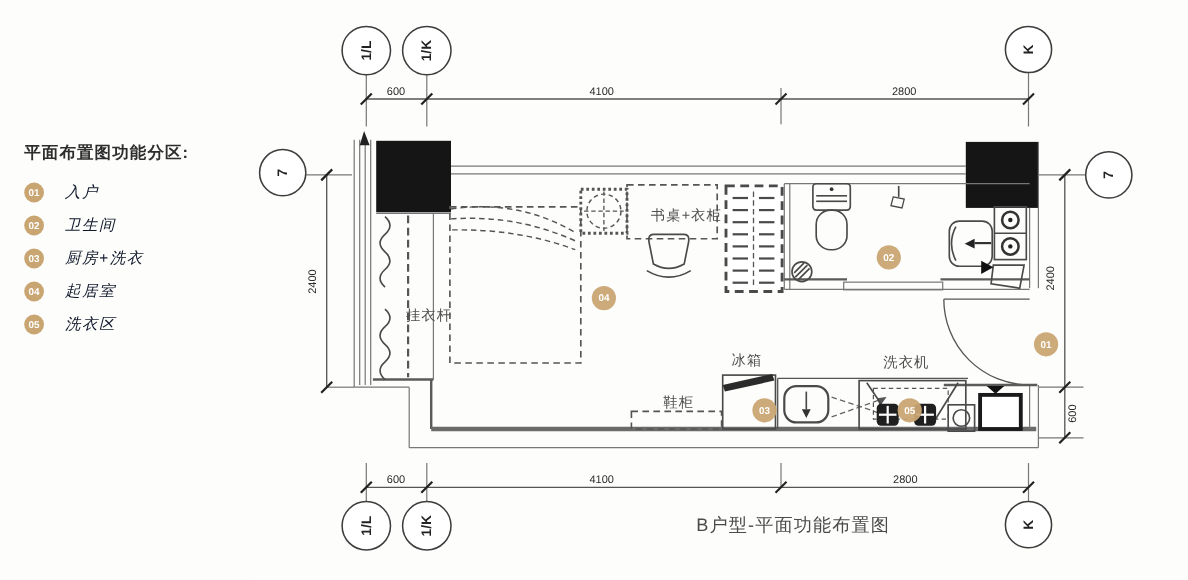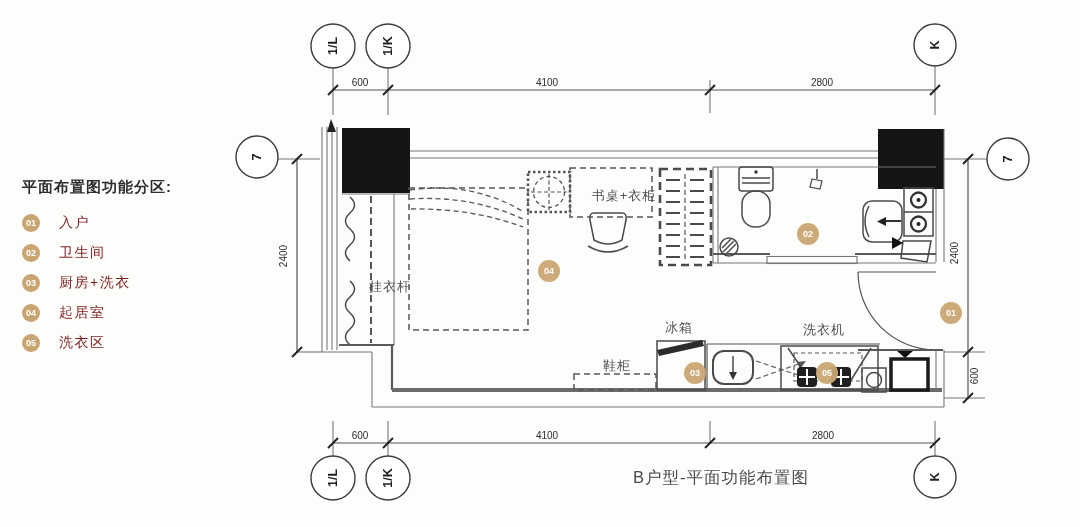--- a/index.html
+++ b/index.html
@@ -1,25 +1,25 @@
 <!DOCTYPE html>
 <html><head>
 <meta charset="utf-8">
 <style>
   html,body{margin:0;padding:0;background:#ffffff;}
   .canvas{position:relative;width:1080px;height:527px;background:#fdfdfb;overflow:hidden;
           font-family:"Liberation Sans","DejaVu Sans",sans-serif;}
   
-  .legend{position:absolute;left:22px;top:130px;margin-top:48px;}
+  .legend{position:absolute;left:22px;top:130px;}
   .legend h2{font-size:15px;font-weight:bold;color:#2d2d2d;margin:0 0 17px 0;letter-spacing:1px;}
   .legend-item{display:flex;align-items:center;margin-bottom:12px;height:18px;}
   .legend-badge{width:18px;height:18px;border-radius:50%;background:#c9a572;color:#fff;
         font-size:9px;font-weight:bold;display:flex;align-items:center;justify-content:center;
         margin-right:19px;flex:0 0 18px;}
-  .legend-label{font-size:14px;color:#7f1d1d;letter-spacing:1.5px;}
+  .legend-label{font-size:14px;color:#0f172a;letter-spacing:1.5px;font-style:italic;}
   
   svg{position:absolute;left:0;top:0;}
   .ln   {stroke:#555;stroke-width:1.2;fill:none;}
   .ln2  {stroke:#5a5a5a;stroke-width:2.2;fill:none;}
   .thin {stroke:#777;stroke-width:1.1;fill:none;}
   .wall {stroke:#6b6b6b;stroke-width:4;fill:none;}
   .dsh  {stroke:#555;stroke-width:1.5;fill:none;stroke-dasharray:6 4;}
   .dshf {stroke:#555;stroke-width:1.3;fill:none;stroke-dasharray:5 3.5;}
   .tick {stroke:#222;stroke-width:2;fill:none;}
   .dimt {font-size:10px;fill:#2c2c2c;}

